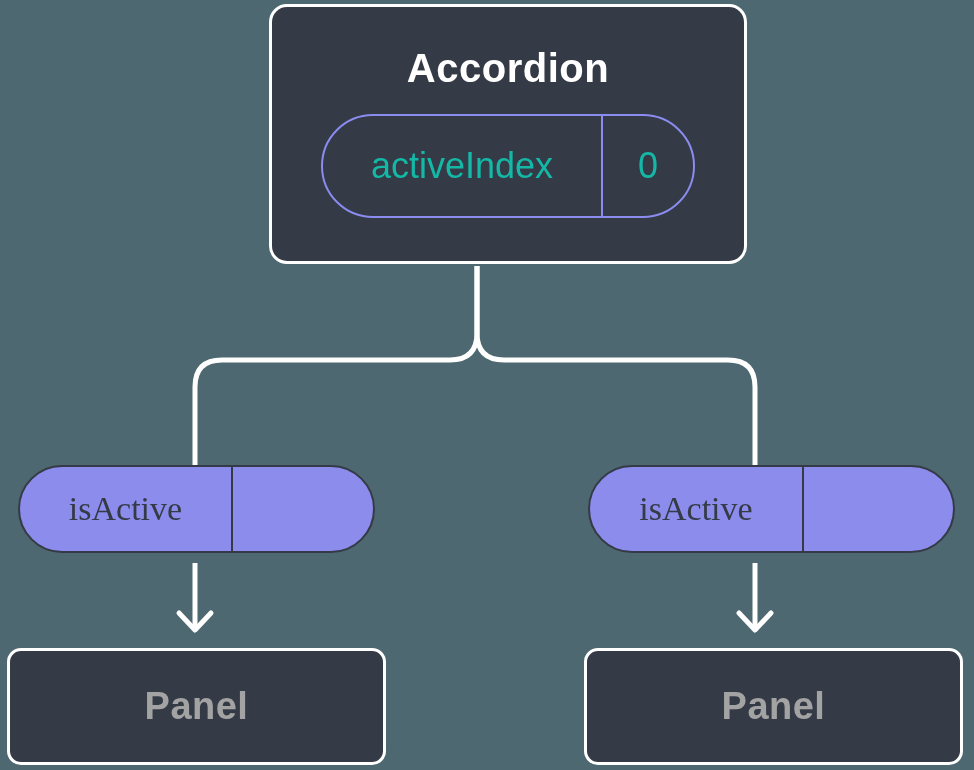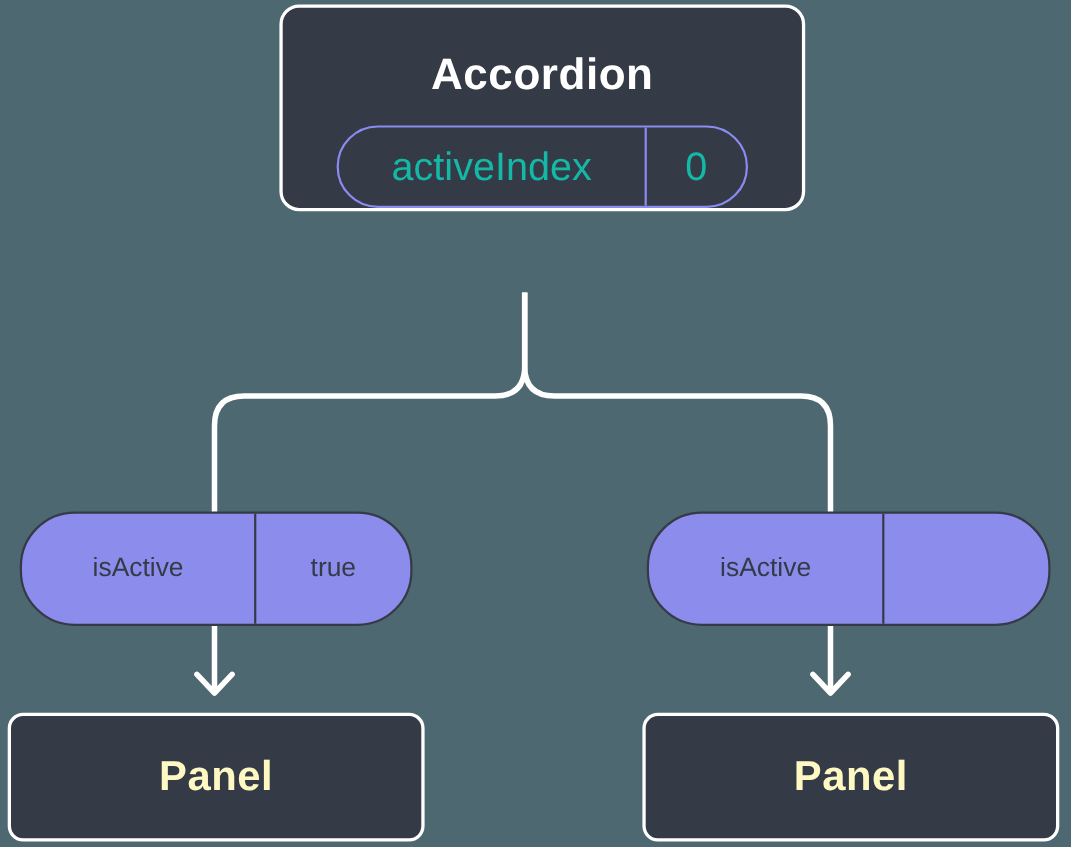--- a/index.html
+++ b/index.html
@@ -28,24 +28,24 @@
     position: absolute;
     background: #343a46;
     border: 3.5px solid #ffffff;
     box-sizing: border-box;
     z-index: 2;
     display: flex;
     flex-direction: column;
     align-items: center;
   }
   .root-node {
-    left: 254px;
+    left: 269px;
     top: 4px;
     width: 478px;
-    height: 188px;
+    height: 260px;
     border-radius: 18px;
   }
   .root-title {
     margin-top: 38px;
     font-size: 40px;
     font-weight: bold;
     color: #ffffff;
     line-height: 1.15;
     letter-spacing: 0.5px;
   }
@@ -71,30 +71,31 @@
   .state-pill .cell-value {
     flex: 1;
     display: flex;
     align-items: center;
     justify-content: center;
   }
   
   .prop-pill {
     position: absolute;
     top: 465px;
-    height: 104px;
+    height: 88px;
     background: #8b8ceb;
     border: 2.5px solid #343a46;
     border-radius: 50px;
     box-sizing: border-box;
     z-index: 3;
     display: flex;
     align-items: stretch;
     color: #343a46;
-    font-size: 24px;
+    font-size: 34px;
+    font-family: Liberation Serif, serif;
   }
   .prop-pill .cell-name {
     display: flex;
     align-items: center;
     justify-content: center;
     border-right: 2.5px solid #343a46;
   }
   .prop-pill .cell-value {
     flex: 1;
     display: flex;
@@ -111,21 +112,21 @@
     width: 379px;
     height: 117px;
     border-radius: 14px;
     justify-content: center;
   }
   .panel-node.left  { left: 7px; }
   .panel-node.right { left: 584px; }
   .panel-title {
     font-size: 38px;
     font-weight: bold;
-    color: #fef9c3;
+    color: #a3a3a3;
     letter-spacing: 0.5px;
   }
 </style>
 </head>
 <body>
 
 <div class="canvas">
 
   <svg class="connectors" viewBox="0 0 974 770" fill="none" xmlns="http://www.w3.org/2000/svg">
     <path d="M 477 266 L 477 333 Q 477 360 450 360 L 222 360 Q 195 360 195 387 L 195 467" stroke="#ffffff" stroke-width="5"></path>
@@ -143,21 +144,20 @@
   <div class="node root-node">
     <div class="root-title">Accordion</div>
     <div class="state-pill">
       <div class="cell-name">activeIndex</div>
       <div class="cell-value">0</div>
     </div>
   </div>
 
   <div class="prop-pill left">
     <div class="cell-name">isActive</div>
-    <div class="cell-value">true</div>
   </div>
 
   <div class="prop-pill right">
     <div class="cell-name">isActive</div>
   </div>
 
   <div class="node panel-node left">
     <div class="panel-title">Panel</div>
   </div>
 

